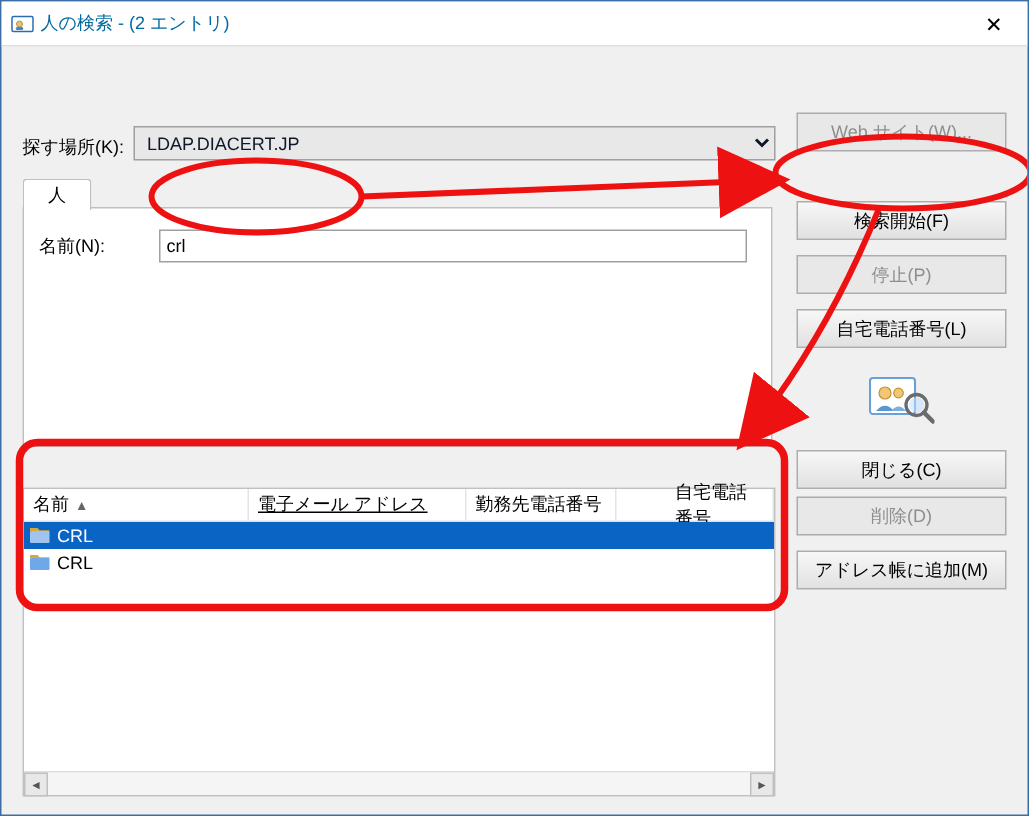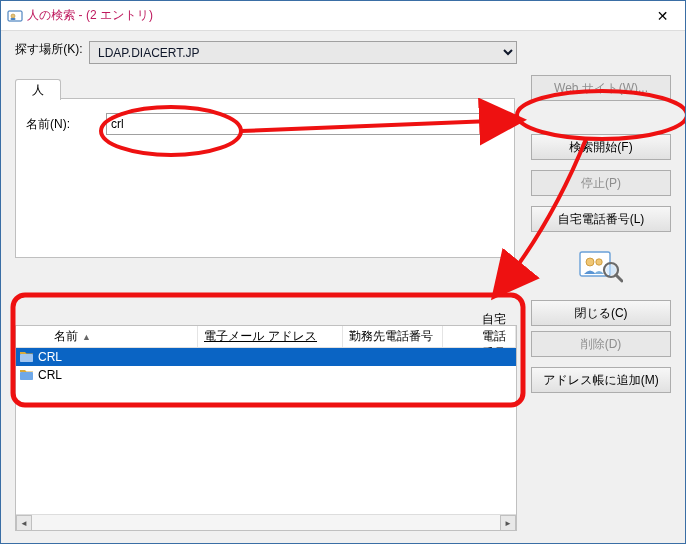--- a/index.html
+++ b/index.html
@@ -6,27 +6,27 @@
   body { margin: 0; background: #fff; }
   .window {
     width: 686px; height: 544px;
     border: 1px solid #3a6ea5; background: #f0f0f0;
     position: relative; overflow: hidden;
   }
   .titlebar {
     height: 30px; background: #fff; border-bottom: 1px solid #ddd;
     display: flex; align-items: center; padding-left: 6px;
   }
-  .titlebar .title { flex: 1; font-size: 12px; color: #be185d; }
+  .titlebar .title { flex: 1; font-size: 12px; color: #0369a1; }
   .titlebar .close {
     width: 45px; height: 29px; display: flex; align-items: center; justify-content: center;
     font-size: 14px; cursor: pointer;
   }
   .content { position: absolute; top: 30px; left: 0; right: 0; bottom: 0; padding: 10px 14px 12px 14px; }
-  .row1 { display: flex; align-items: flex-start; height: 26px; margin-bottom: 12px; }
+  .row1 { display: flex; align-items: flex-end; height: 26px; margin-bottom: 12px; margin-top: 40px; }
   .label-lookin { width: 74px; padding-left: 0; color: #000; }
   .lookin-select {
     flex: 1; height: 23px; margin-right: 14px;
     border: 1px solid #a0a0a0; background: #e8e8e8; color: #0f172a;
     padding: 1px 4px;
   }
 
   .tabstrip { position: relative; height: 20px; margin-top: 4px; }
   .tab {
     position: absolute; top: 0; left: 0;
@@ -77,21 +77,21 @@
   }
   .results-header {
     display: flex; height: 22px; background: #fff;
     border-bottom: 1px solid #e0e0e0;
   }
   .results-header > div {
     border-right: 1px solid #e4e4e4;
     display: flex; align-items: center; padding: 0 6px;
     color: #000;
   }
-  .col-name { width: 150px; margin-left: 32px; }
+  .col-name { width: 150px; }
   .col-email { width: 145px; text-decoration: underline; }
   .col-busphone { width: 100px; }
   .col-homephone { flex: 1; margin-left: 33px; }
   .sort-arrow { margin-left: 4px; font-size: 9px; color: #666; }
 
   .results-body { flex: 1; position: relative; overflow: hidden; }
   .result-row {
     height: 18px; display: flex; align-items: center; padding-left: 4px; gap: 4px;
     white-space: nowrap;
   }

